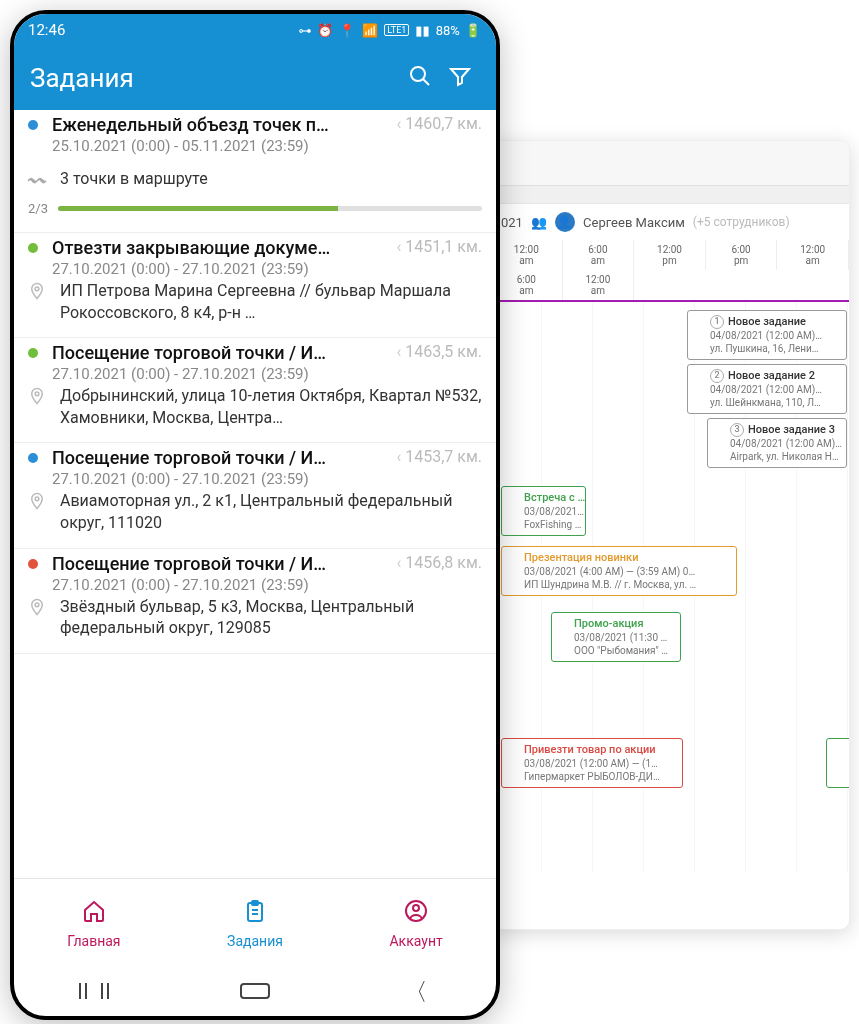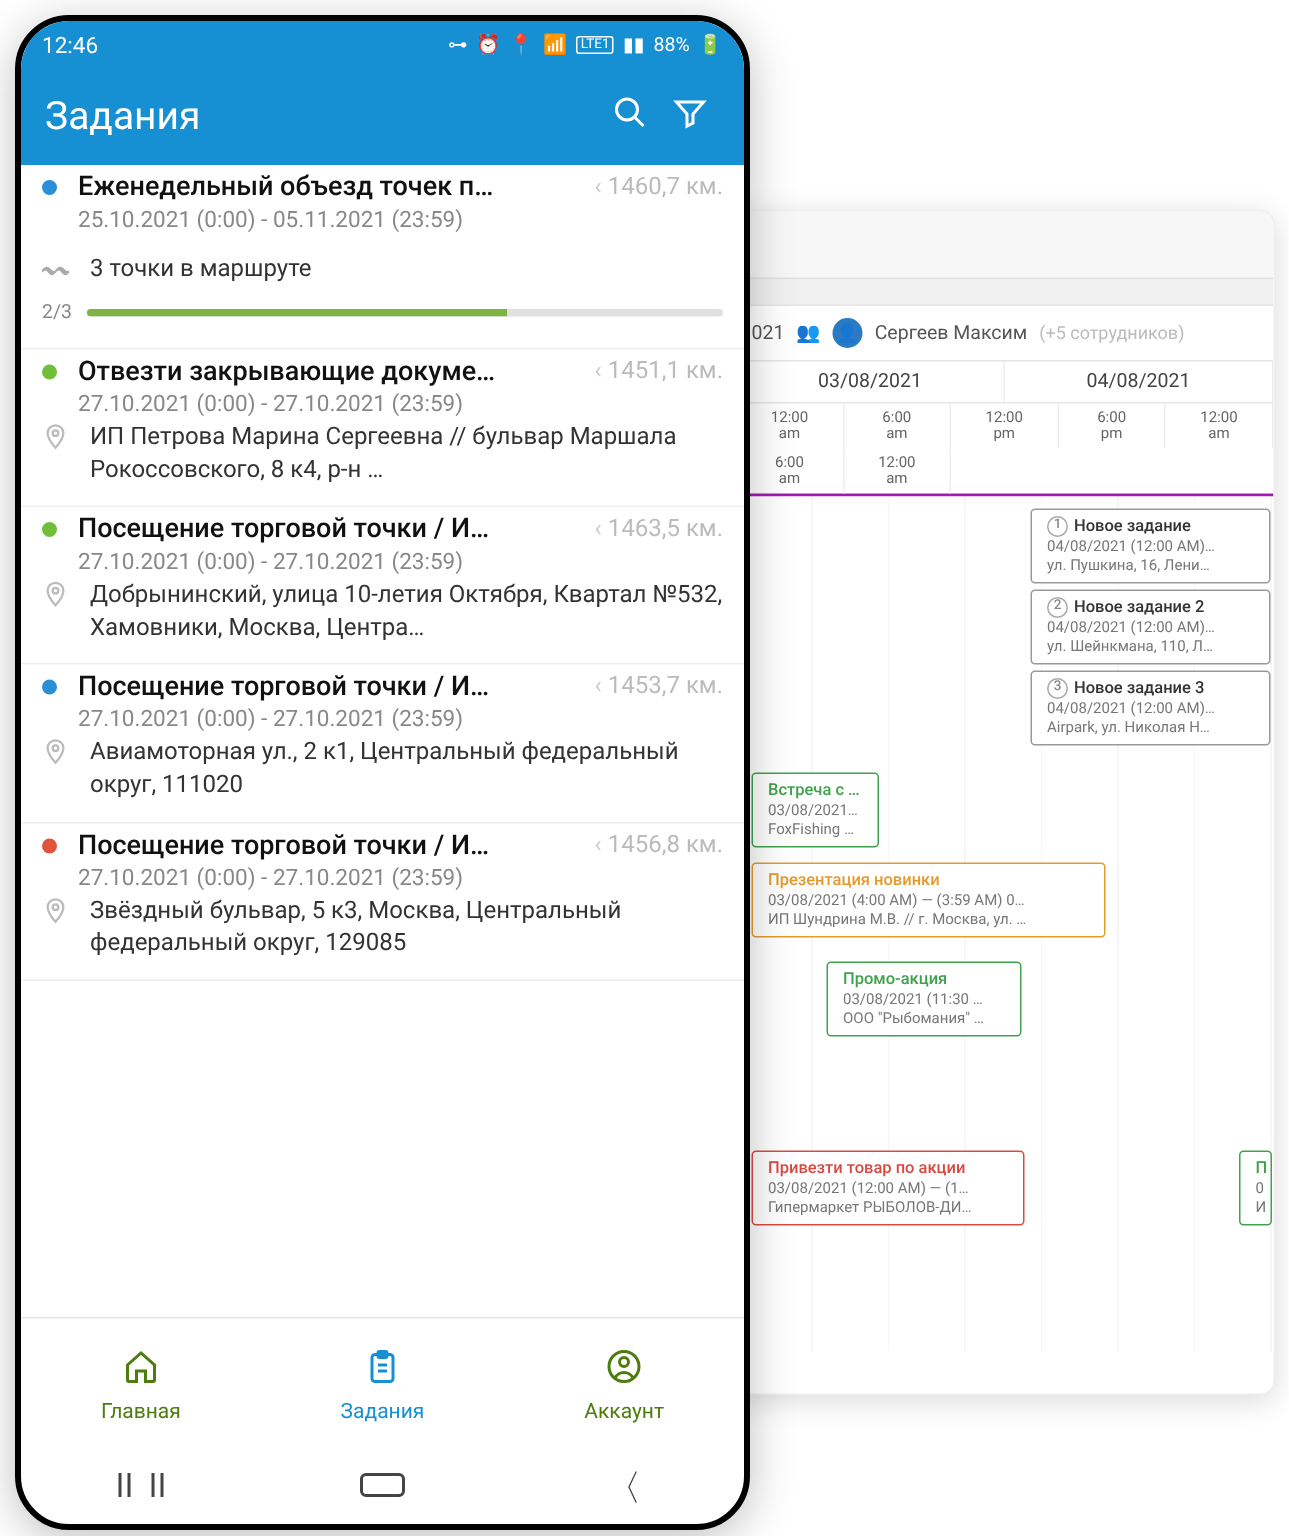--- a/index.html
+++ b/index.html
@@ -11,21 +11,21 @@
 .sec-tabbar { height: 18px; background: #f0f0f0; border-bottom: 1px solid #e5e5e5; }
 .sec-headerrow { display: flex; align-items: center; padding: 8px 10px; gap: 8px; font-size: 13px; color: #555; }
 .sec-headerrow .avatar { width: 20px; height: 20px; border-radius: 50%; background: #2a7bc4; display: inline-flex; align-items: center; justify-content: center; color: #fff; font-size: 12px; }
 .sec-headerrow .grp { color: #888; }
 .sec-headerrow .extra { color: #bbb; font-size: 12px; }
 .sec-datebar { display: flex; border-top: 1px solid #e5e5e5; border-bottom: 1px solid #e5e5e5; }
 .sec-datecol { flex: 1; text-align: center; font-size: 13px; color: #444; padding: 6px 0; border-right: 1px solid #eee; }
 .sec-hours { display: grid; grid-template-columns: repeat(5, 1fr); border-bottom: 2px solid #a21caf; }
 .sec-hr { font-size: 10px; color: #666; text-align: center; padding: 4px 0; line-height: 1.1; border-right: 1px solid #eee; }
 .sec-body { position: relative; height: 570px; background: repeating-linear-gradient(90deg, #fff 0 50px, #f6f6f6 50px 51px); }
-.sec-card { position: absolute; border: 1px solid; border-radius: 3px; padding: 4px 10px; font-size: 11px; line-height: 1.3; background: #fff; overflow: hidden; white-space: nowrap; text-overflow: ellipsis; }
+.sec-card { position: absolute; border: 1px solid; border-radius: 3px; padding: 4px 22px; font-size: 11px; line-height: 1.3; background: #fff; overflow: hidden; white-space: nowrap; text-overflow: ellipsis; }
 .sec-card .cc-title { font-weight: 500; color: #333; }
 .sec-card .cc-sub, .sec-card .cc-loc { color: #777; font-size: 10px; }
 .circ { width: 14px; height: 14px; border: 1px solid #aaa; border-radius: 50%; display: inline-flex; align-items: center; justify-content: center; font-size: 9px; color: #888; margin-right: 4px; vertical-align: middle; }
 
 
 .phone { position: absolute; left: 10px; top: 10px; width: 490px; height: 1010px; background: #fff; border: 4px solid #000; border-radius: 36px; overflow: hidden; z-index: 10; box-shadow: 0 6px 30px rgba(0,0,0,0.25); }
 .statusbar { height: 32px; background: #1790d3; color: #fff; display: flex; align-items: center; padding: 0 14px; font-size: 15px; }
 .statusbar .t-left { flex: 1; }
 .statusbar .t-icons { display: flex; gap: 6px; align-items: center; font-size: 13px; }
 .appheader { height: 64px; background: #1790d3; color: #fff; display: flex; align-items: center; padding: 0 16px; }
@@ -45,21 +45,21 @@
 .route-icon { color: #aaa; font-size: 18px; }
 .progress-row { display: flex; align-items: center; gap: 10px; padding: 4px 0 2px 0; }
 .progress-label { font-size: 13px; color: #888; }
 .progress-bar { flex: 1; height: 5px; background: #e0e0e0; border-radius: 3px; overflow: hidden; }
 .progress-fill { height: 100%; background: #7cb342; }
 .task-loc-row { display: flex; gap: 14px; margin-top: 2px; }
 .pin-icon { width: 18px; height: 18px; color: #bbb; flex-shrink: 0; margin-top: 2px; }
 .task-loc { font-size: 16px; color: #333; line-height: 1.35; }
 
 .bottom-nav { height: 90px; border-top: 1px solid #e5e5e5; display: flex; justify-content: space-around; align-items: center; }
-.nav-item { text-align: center; color: #4d7c0f; font-size: 14px; }
+.nav-item { text-align: center; color: #be185d; font-size: 14px; }
 .nav-item.active { color: #1790d3; }
 .nav-icon { font-size: 24px; display: block; margin-bottom: 4px; }
 
 .sys-nav { height: 48px; display: flex; justify-content: space-around; align-items: center; color: #444; font-size: 18px; }
 .sys-nav span { width: 30px; text-align: center; }
 .sys-recent { width: 18px; display: inline-block; border-left: 2px solid #444; border-right: 2px solid #444; height: 16px; position: relative; }
 .sys-recent::before { content: ""; position: absolute; left: 4px; right: 4px; top: 0; bottom: 0; border-left: 2px solid #444; border-right: 2px solid #444; }
 .sys-home { width: 16px; height: 16px; border: 2px solid #444; border-radius: 4px; display: inline-block; }
 .sys-back { font-size: 24px; }
 
@@ -71,45 +71,41 @@
 <div class="window-secondary">
   <div class="sec-topbar"></div>
   <div class="sec-tabbar"></div>
   <div class="sec-headerrow">
     <span>021</span>
     <span class="grp">👥</span>
     <span class="avatar">👤</span>
     <span>Сергеев Максим</span>
     <span class="extra">(+5 сотрудников)</span>
   </div>
-  <div class="sec-datebar">
-    <div class="sec-datecol">03/08/2021</div>
-    <div class="sec-datecol">04/08/2021</div>
-  </div>
   <div class="sec-hours" id="sec-hours">
       <div class="sec-hr">12:00<br>am</div>
       <div class="sec-hr">6:00<br>am</div>
       <div class="sec-hr">12:00<br>pm</div>
       <div class="sec-hr">6:00<br>pm</div>
       <div class="sec-hr">12:00<br>am</div>
       <div class="sec-hr">6:00<br>am</div>
       <div class="sec-hr">12:00<br>am</div>
     </div>
   <div class="sec-body" id="sec-body">
       <div class="sec-card" style="border-color: rgb(153, 153, 153); right: 2px; top: 8px; width: 160px;">
         <div class="cc-title"><span class="circ">1</span>Новое задание</div>
         <div class="cc-sub">04/08/2021 (12:00 AM)…</div>
         <div class="cc-loc">ул. Пушкина, 16, Лени…</div>
       </div>
       <div class="sec-card" style="border-color: rgb(153, 153, 153); right: 2px; top: 62px; width: 160px;">
         <div class="cc-title"><span class="circ">2</span>Новое задание 2</div>
         <div class="cc-sub">04/08/2021 (12:00 AM)…</div>
         <div class="cc-loc">ул. Шейнкмана, 110, Л…</div>
       </div>
-      <div class="sec-card" style="border-color: rgb(153, 153, 153); right: 2px; top: 116px; width: 160px;">
+      <div class="sec-card" style="border-color: rgb(153, 153, 153); right: 2px; top: 116px; width: 140px;">
         <div class="cc-title"><span class="circ">3</span>Новое задание 3</div>
         <div class="cc-sub">04/08/2021 (12:00 AM)…</div>
         <div class="cc-loc">Airpark, ул. Николая Н…</div>
       </div>
       <div class="sec-card" style="border-color: rgb(63, 162, 76); left: 10px; top: 184px; width: 85px;">
         <div class="cc-title" style="color:#3fa24c">Встреча с …</div>
         <div class="cc-sub">03/08/2021…</div>
         <div class="cc-loc">FoxFishing …</div>
       </div>
       <div class="sec-card" style="border-color: rgb(228, 154, 44); left: 10px; top: 244px; width: 236px;">

